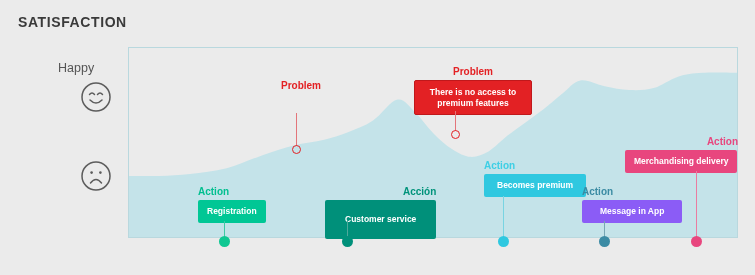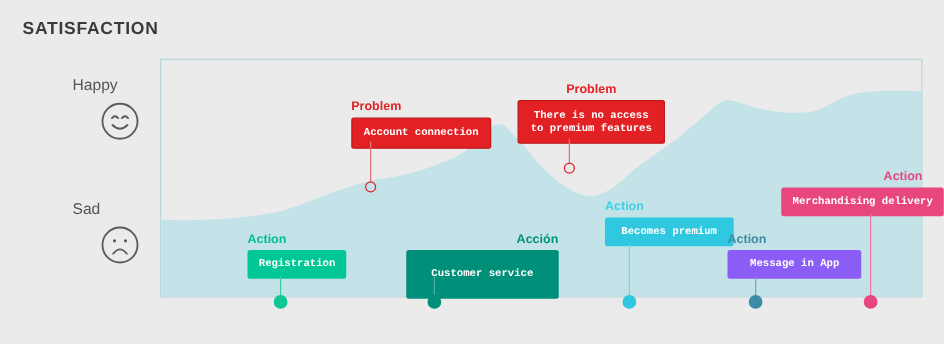--- a/index.html
+++ b/index.html
@@ -79,21 +79,20 @@
   .ann-box {
     display: inline-block;
     color: #ffffff;
     font-size: 8.5px;
     font-weight: bold;
     padding: 6px 9px;
     border-radius: 2px;
     line-height: 1.25;
     text-align: center;
     box-sizing: border-box;
-    font-family: Liberation Mono, monospace;
   }
   .ann-stem {
     position: absolute;
     width: 1px;
   }
   .ann-ring {
     position: absolute;
     width: 9px;
     height: 9px;
     border-radius: 50%;
@@ -143,38 +142,36 @@
   <span class="axis-label">Happy</span>
   <svg class="face" width="32" height="32" viewBox="0 0 32 32">
     <circle cx="16" cy="16" r="14" fill="none" stroke="#5c5c5c" stroke-width="1.5"></circle>
     <path d="M9.5 13.5 q2.5 -3 5 0" fill="none" stroke="#5c5c5c" stroke-width="1.5" stroke-linecap="round"></path>
     <path d="M17.5 13.5 q2.5 -3 5 0" fill="none" stroke="#5c5c5c" stroke-width="1.5" stroke-linecap="round"></path>
     <path d="M10 19 q6 6 12 0" fill="none" stroke="#5c5c5c" stroke-width="1.5" stroke-linecap="round"></path>
   </svg>
 </div>
 
 <div class="axis-group sad">
-  <span class="axis-label">Sad</span>
   <svg class="face" width="32" height="32" viewBox="0 0 32 32">
     <circle cx="16" cy="16" r="14" fill="none" stroke="#5c5c5c" stroke-width="1.5"></circle>
     <circle cx="11.6" cy="12.6" r="1.3" fill="#5c5c5c"></circle>
     <circle cx="20.4" cy="12.6" r="1.3" fill="#5c5c5c"></circle>
     <path d="M10.5 23 q5.5 -7 11 0" fill="none" stroke="#5c5c5c" stroke-width="1.5" stroke-linecap="round"></path>
   </svg>
 </div>
 
 <div id="chart-frame">
   <svg id="area-svg" width="610" height="191" viewBox="0 0 610 191" preserveAspectRatio="none">
     <path id="area-path" fill="#c4e3e9" d="M 0.00 127.97 C 5.08 127.97, 20.33 128.29, 30.50 127.97 C 40.67 127.65, 49.82 127.33, 61.00 126.06 C 72.18 124.79, 85.40 123.51, 97.60 120.33 C 109.80 117.15, 123.02 110.78, 134.20 106.96 C 145.38 103.14, 154.53 99.96, 164.70 97.41 C 174.87 94.86, 186.05 93.91, 195.20 91.68 C 204.35 89.45, 211.47 87.22, 219.60 84.04 C 227.73 80.86, 235.87 77.99, 244.00 72.58 C 252.13 67.17, 261.28 52.84, 268.40 51.57 C 275.52 50.30, 280.60 59.21, 286.70 64.94 C 292.80 70.67, 298.90 79.90, 305.00 85.95 C 311.10 92.00, 317.20 97.41, 323.30 101.23 C 329.40 105.05, 335.50 108.55, 341.60 108.87 C 347.70 109.19, 353.80 106.64, 359.90 103.14 C 366.00 99.64, 372.10 92.63, 378.20 87.86 C 384.30 83.09, 390.40 78.95, 396.50 74.49 C 402.60 70.03, 408.70 65.90, 414.80 61.12 C 420.90 56.35, 427.00 50.62, 433.10 45.84 C 439.20 41.07, 444.28 33.74, 451.40 32.47 C 458.52 31.20, 467.67 36.61, 475.80 38.20 C 483.93 39.79, 492.07 41.70, 500.20 42.02 C 508.33 42.34, 516.47 42.34, 524.60 40.11 C 532.73 37.88, 540.87 31.20, 549.00 28.65 C 557.13 26.10, 563.23 25.47, 573.40 24.83 C 583.57 24.19, 603.90 24.83, 610.00 24.83 L 610 191 L 0 191 Z"></path>
   </svg>
 </div>
 
 <div class="annotation problem" style="left:281px; top:80px;">
   <span class="ann-kicker">Problem</span>
-  <span class="ann-box">Account connection</span>
 </div>
 <div class="ann-stem" style="left:296px; top:113px; height:33px; background:#e3757a;"></div>
 <div class="ann-ring" style="left:292px; top:145px;"></div>
 
 <div class="annotation problem" style="left:414px; top:66px;">
   <span class="ann-kicker" style="text-align:center; width:118px;">Problem</span>
   <span class="ann-box" style="white-space:normal; width:118px;">There is no access to premium features</span>
 </div>
 <div class="ann-stem" style="left:455px; top:111px; height:20px; background:#e3757a;"></div>
 <div class="ann-ring" style="left:451px; top:130px;"></div>

